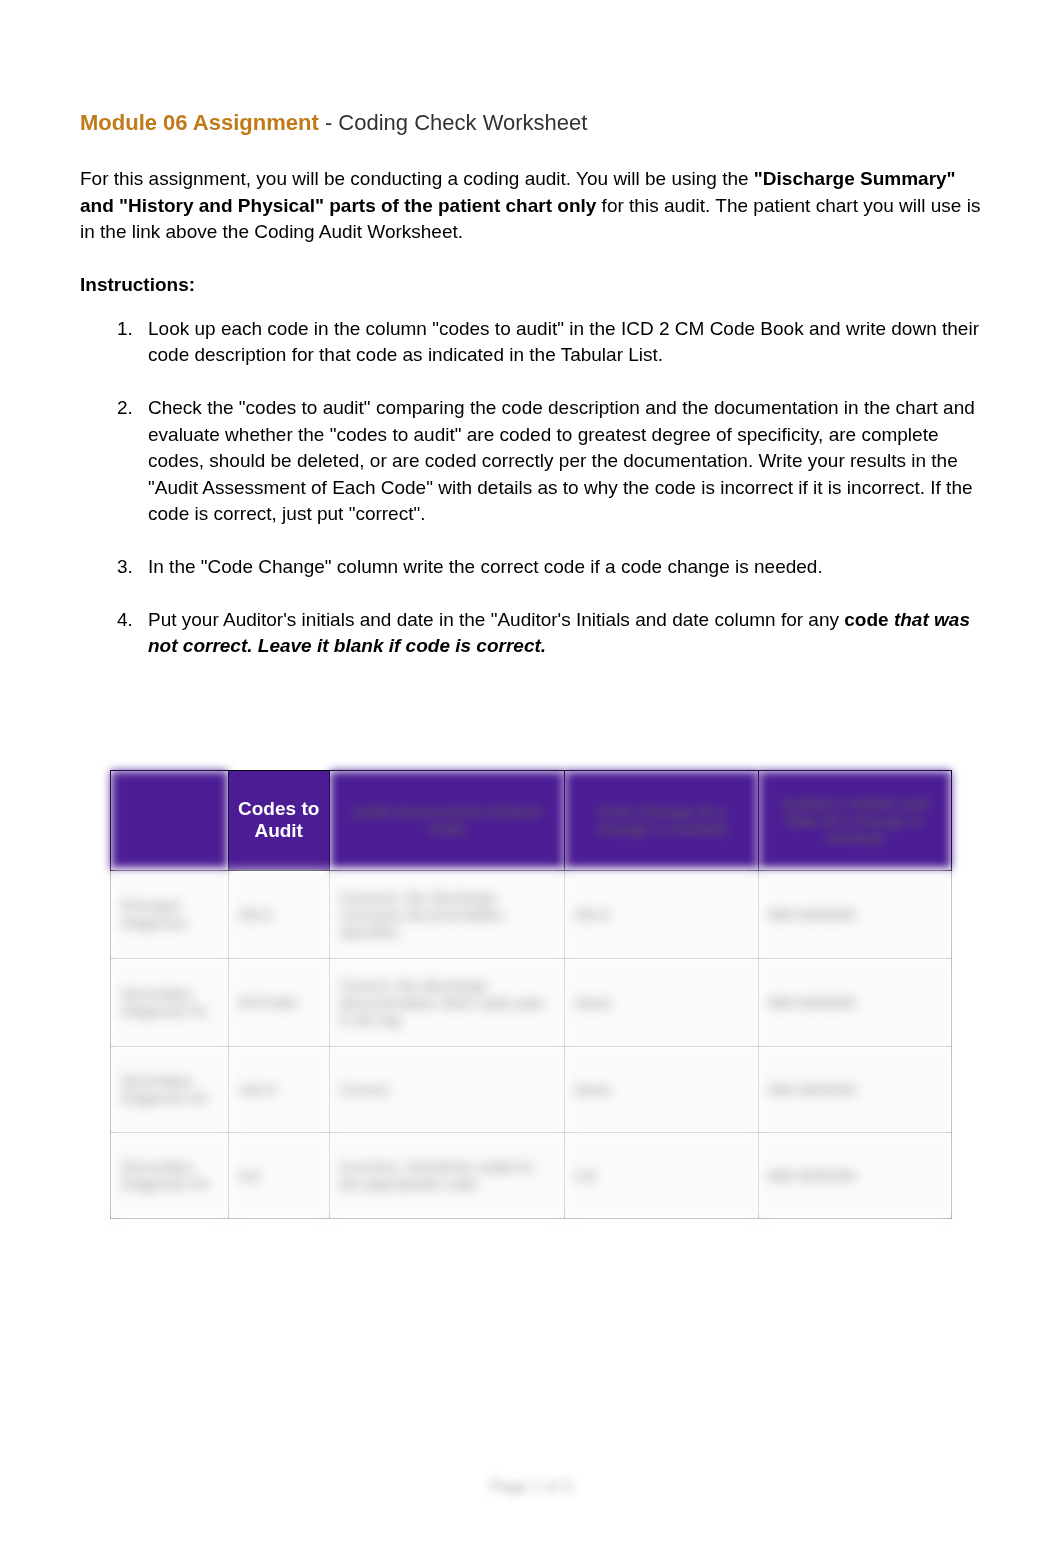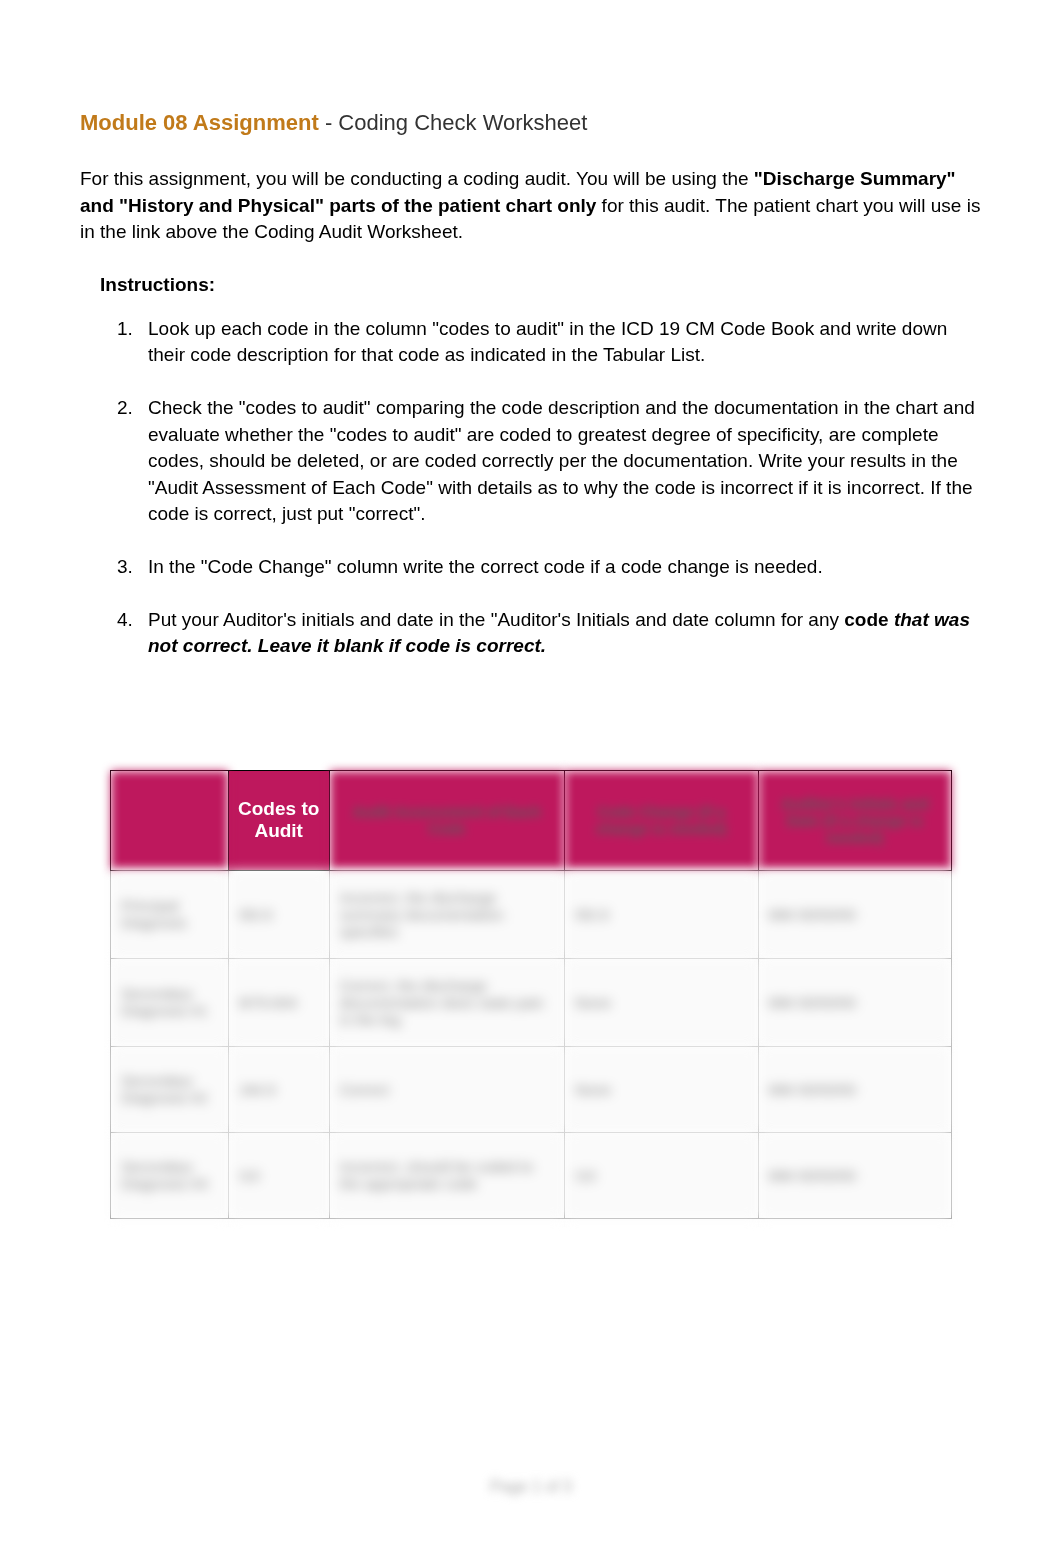--- a/index.html
+++ b/index.html
@@ -35,21 +35,20 @@
   .overview-text {
     font-size: 19px;
     line-height: 1.4;
     margin-bottom: 28px;
   }
   .overview-text .bold { font-weight: bold; }
   .instructions-heading {
     font-weight: bold;
     font-size: 19px;
     margin-bottom: 20px;
-    margin-left: 20px;
   }
   ol.instructions {
     padding-left: 58px;
     font-size: 19px;
     line-height: 1.4;
   }
   ol.instructions li {
     margin-bottom: 26px;
     padding-left: 10px;
   }
@@ -61,21 +60,21 @@
 
   .table-wrap {
     margin: 110px 30px 0 30px;
   }
   table {
     width: 100%;
     border-collapse: collapse;
     table-layout: fixed;
   }
   thead th {
-    background: #be185d;
+    background: #4c1d95;
     color: #ffffff;
     font-weight: bold;
     font-size: 19px;
     padding: 24px 8px;
     text-align: center;
     vertical-align: middle;
     border: 1px solid #000;
   }
   thead th.visible-header {
     filter: none;
@@ -112,30 +111,30 @@
     font-size: 16px;
     color: #aaa;
     filter: blur(5px);
   }
 </style>
 </head>
 <body>
 
 <div class="page">
   <div class="title-line">
-    <span class="module-title">Module 08 Assignment</span><span class="subtitle"> - </span><span class="subtitle">Coding Check Worksheet</span>
+    <span class="module-title">Module 06 Assignment</span><span class="subtitle"> - </span><span class="subtitle">Coding Check Worksheet</span>
   </div>
 
   <div class="overview-text">
     <span>For this assignment, you will be conducting a coding audit. You will be using the </span><span class="bold">"Discharge Summary" and "History and Physical" parts of the patient chart only</span><span> for this audit.  The patient chart you will use is in the link above the Coding Audit Worksheet.</span>
   </div>
 
   <div class="instructions-heading">Instructions:</div>
   <ol class="instructions">
-    <li>Look up each code in the column "codes to audit" in the ICD 19 CM Code Book and write down their code description for that code as indicated in the Tabular List.</li>
+    <li>Look up each code in the column "codes to audit" in the ICD 2 CM Code Book and write down their code description for that code as indicated in the Tabular List.</li>
     <li>Check the "codes to audit" comparing the code description and the documentation in the chart and evaluate whether the "codes to audit" are coded to greatest degree of specificity, are complete codes, should be deleted, or are coded correctly per the documentation.  Write your results in the "Audit Assessment of Each Code" with details as to why the code is incorrect if it is incorrect.  If the code is correct, just put "correct".</li>
     <li>In the "Code Change" column write the correct code if a code change is needed.</li>
     <li class="last">
       <span>Put your Auditor's initials and date in the "Auditor's Initials and date column for any </span><span class="li4-bold">code</span><span class="li4-italic"> that was not correct.  Leave it blank if code is correct.</span>
     </li>
   </ol>
 
   <div class="table-wrap">
     <table>
       <colgroup>

